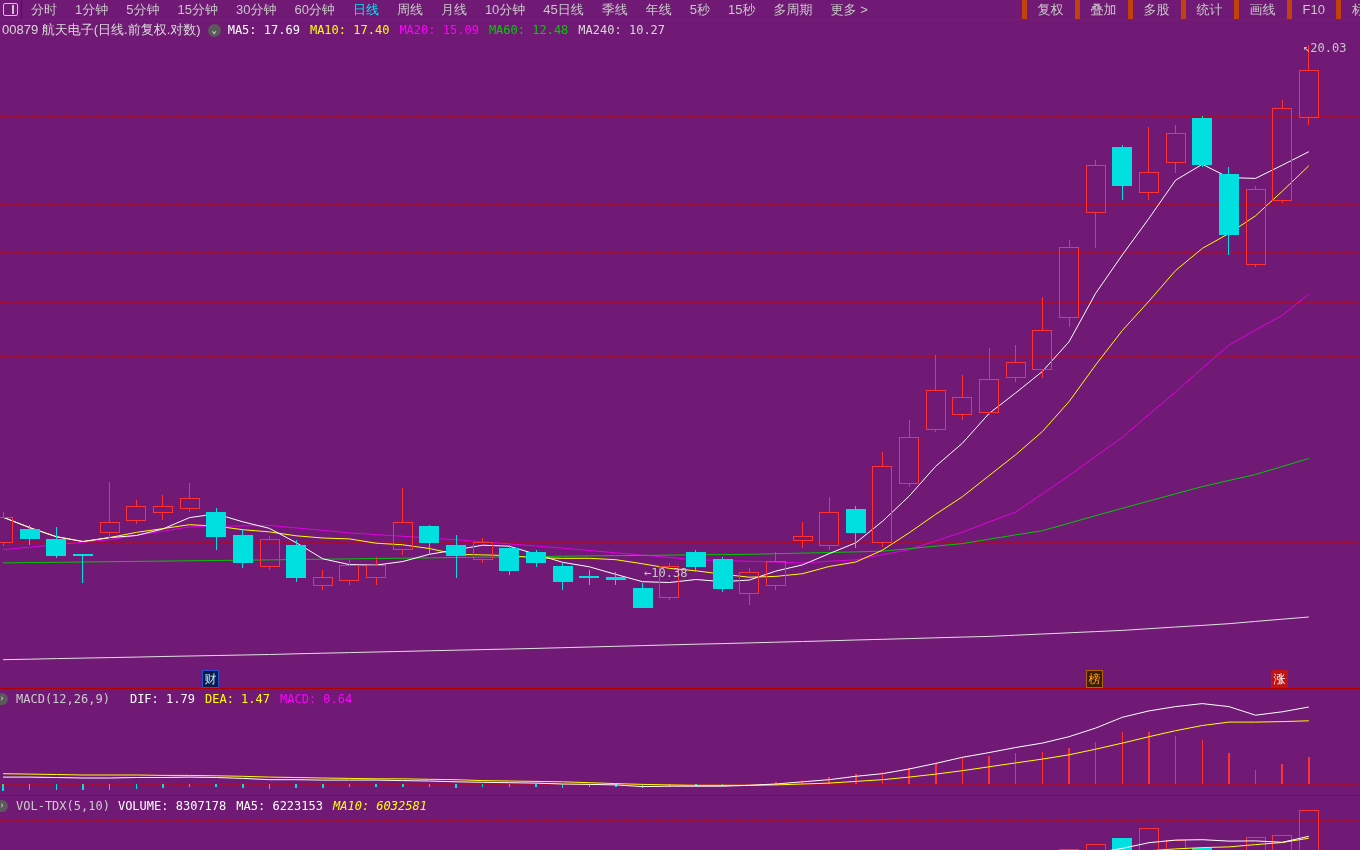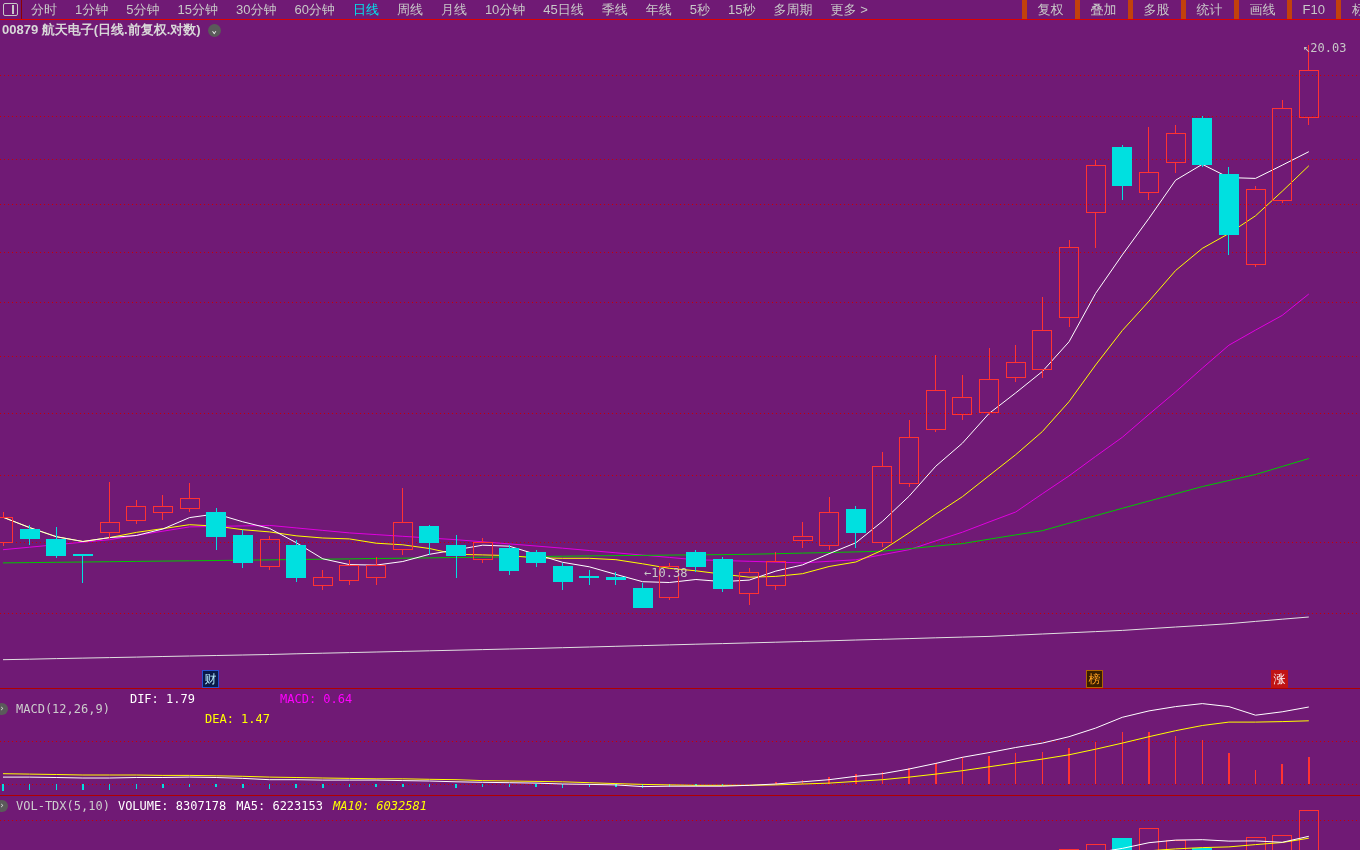--- a/index.html
+++ b/index.html
@@ -14,21 +14,21 @@
   .tb-sep{width:1px;height:19px;background:#8c0000;flex:0 0 auto;}
   .tb-left{display:flex;align-items:center;height:19px;}
   .tb-item{padding:0 9px;cursor:default;}
   .tb-item.active{color:#00e5ee;}
   .tb-right{margin-left:auto;display:flex;align-items:center;height:19px;}
   .tb-btn{padding:0 11px;height:19px;line-height:19px;border-left:5px solid #c2410c;}
   .tb-btn.cut{width:8px;padding-right:0;overflow:hidden;}
   .divider{position:absolute;left:0;width:1360px;height:1px;}
   
   .legend-row{position:absolute;top:21px;left:2px;display:flex;align-items:center;gap:7px;
-              font-family:"DejaVu Sans Mono", monospace;font-size:12px;white-space:nowrap;font-weight:bold;}
+              font-family:"DejaVu Sans Mono", monospace;font-size:12px;white-space:nowrap;}
   .stock-title{color:#d8d8d8;font-family:"Liberation Sans", sans-serif;font-size:13px;}
   .circle-ico{width:13px;height:13px;border-radius:50%;background:#5a5a5a;color:#fff;font-size:9px;
               line-height:12px;text-align:center;display:inline-block;}
   .ma-item{letter-spacing:0;}
   
   .pane{position:absolute;left:0;width:1360px;}
   #main-chart{top:38px;height:650px;}
   #macd-pane{top:690px;height:105px;}
   #vol-pane{top:797px;height:53px;}
   svg{position:absolute;top:0;left:0;display:block;}
@@ -75,20 +75,27 @@
         <span class="tb-btn">画线</span>
         <span class="tb-btn">F10</span>
         <span class="tb-btn cut">标</span>
       </div>
   </div>
   <div class="divider" style="top:19px;background:#dd0000;"></div>
 
   <div class="legend-row">
     <span class="stock-title">00879 航天电子(日线.前复权.对数)</span>
     <span class="circle-ico">⌄</span>
+    <span id="ma-legend" style="display:flex;gap:10px;">
+        <span class="ma-item" style="color: rgb(255, 255, 255);">MA5: 17.69</span>
+        <span class="ma-item" style="color: rgb(255, 255, 0);">MA10: 17.40</span>
+        <span class="ma-item" style="color: rgb(255, 0, 255);">MA20: 15.09</span>
+        <span class="ma-item" style="color: rgb(0, 204, 0);">MA60: 12.48</span>
+        <span class="ma-item" style="color: rgb(216, 216, 216);">MA240: 10.27</span>
+      </span>
   </div>
 
   <div class="pane" id="main-chart">
     <svg id="main-svg" width="1360" height="650">
         <line x1="0" x2="1360" y1="37.4" y2="37.4" stroke="#c80000" stroke-width="1" stroke-dasharray="1 3" shape-rendering="crispEdges"></line>
         <line x1="0" x2="1360" y1="78.2" y2="78.2" stroke="#c80000" stroke-width="1" stroke-dasharray="1 3" shape-rendering="crispEdges"></line>
         <line x1="0" x2="1360" y1="121.5" y2="121.5" stroke="#c80000" stroke-width="1" stroke-dasharray="1 3" shape-rendering="crispEdges"></line>
         <line x1="0" x2="1360" y1="166.6" y2="166.6" stroke="#c80000" stroke-width="1" stroke-dasharray="1 3" shape-rendering="crispEdges"></line>
         <line x1="0" x2="1360" y1="214.2" y2="214.2" stroke="#c80000" stroke-width="1" stroke-dasharray="1 3" shape-rendering="crispEdges"></line>
         <line x1="0" x2="1360" y1="264.6" y2="264.6" stroke="#c80000" stroke-width="1" stroke-dasharray="1 3" shape-rendering="crispEdges"></line>
@@ -422,21 +429,21 @@
         <line x1="1282.1999999999998" x2="1282.1999999999998" y1="94" y2="74.2" stroke="#ff3232" stroke-width="1.5" shape-rendering="crispEdges"></line>
         <line x1="1308.85" x2="1308.85" y1="94" y2="66.5" stroke="#ff3232" stroke-width="1.5" shape-rendering="crispEdges"></line>
         <polyline points="3.0,83.7 29.6,84.1 56.3,84.5 82.9,85.0 109.6,85.0 136.3,85.0 162.9,85.4 189.5,85.4 216.2,85.8 242.8,86.3 269.5,87.1 296.1,87.5 322.8,88.0 349.4,88.4 376.1,88.8 402.8,88.8 429.4,89.3 456.0,89.7 482.7,90.6 509.3,91.0 536.0,91.4 562.6,91.8 589.3,92.7 615.9,93.6 642.6,94.4 669.3,94.9 695.9,95.3 722.5,95.3 749.2,95.3 775.8,94.9 802.5,94.0 829.1,93.1 855.8,91.4 882.4,89.7 909.1,87.1 935.8,84.1 962.4,80.7 989.0,76.8 1015.7,72.9 1042.3,69.1 1069.0,64.8 1095.6,59.2 1122.3,53.1 1149.0,46.7 1175.6,40.7 1202.3,35.5 1228.9,32.1 1255.5,32.1 1282.2,31.6 1308.8,30.8" fill="none" stroke="#ffff00" stroke-width="1"></polyline>
         <polyline points="3.0,87.1 29.6,87.1 56.3,87.5 82.9,88.0 109.6,88.0 136.3,87.5 162.9,87.5 189.5,87.1 216.2,87.5 242.8,88.4 269.5,89.7 296.1,89.7 322.8,90.1 349.4,90.1 376.1,90.1 402.8,90.6 429.4,91.0 456.0,91.8 482.7,92.3 509.3,92.7 536.0,93.1 562.6,94.0 589.3,94.4 615.9,94.9 642.6,96.6 669.3,96.2 695.9,96.2 722.5,96.2 749.2,95.3 775.8,94.0 802.5,91.8 829.1,89.7 855.8,86.3 882.4,83.7 909.1,79.0 935.8,73.4 962.4,67.3 989.0,62.6 1015.7,57.5 1042.3,53.1 1069.0,46.7 1095.6,38.1 1122.3,27.3 1149.0,20.9 1175.6,16.6 1202.3,13.6 1228.9,16.6 1255.5,25.2 1282.2,21.8 1308.8,17.0" fill="none" stroke="#ffffff" stroke-width="1"></polyline>
       </svg>
     <div class="pane-header">
       <span class="half-ico">›</span>
       <span style="color:#cccccc;">MACD(12,26,9)</span>
       <span id="macd-legend" style="display:flex;gap:10px;">
           <span class="ma-item" style="color: rgb(255, 255, 255); padding-left: 12px;">DIF: 1.79</span>
-          <span class="ma-item" style="color: rgb(255, 255, 0); margin-top: 20px;">DEA: 1.47</span>
+          <span class="ma-item" style="color: rgb(255, 255, 0);">DEA: 1.47</span>
           <span class="ma-item" style="color: rgb(255, 0, 255); text-align: center;">MACD: 0.64</span>
         </span>
     </div>
   </div>
   <div class="divider" style="top:795px;background:#b00000;"></div>
 
   <div class="pane" id="vol-pane">
     <svg id="vol-svg" width="1360" height="53">
         <line x1="0" x2="1360" y1="23" y2="23" stroke="#c80000" stroke-width="1" stroke-dasharray="1 3" shape-rendering="crispEdges"></line>
         <rect x="-6.5" y="67.8" width="19" height="22.2" fill="none" stroke="#ff3232" stroke-width="1" shape-rendering="crispEdges"></rect>

